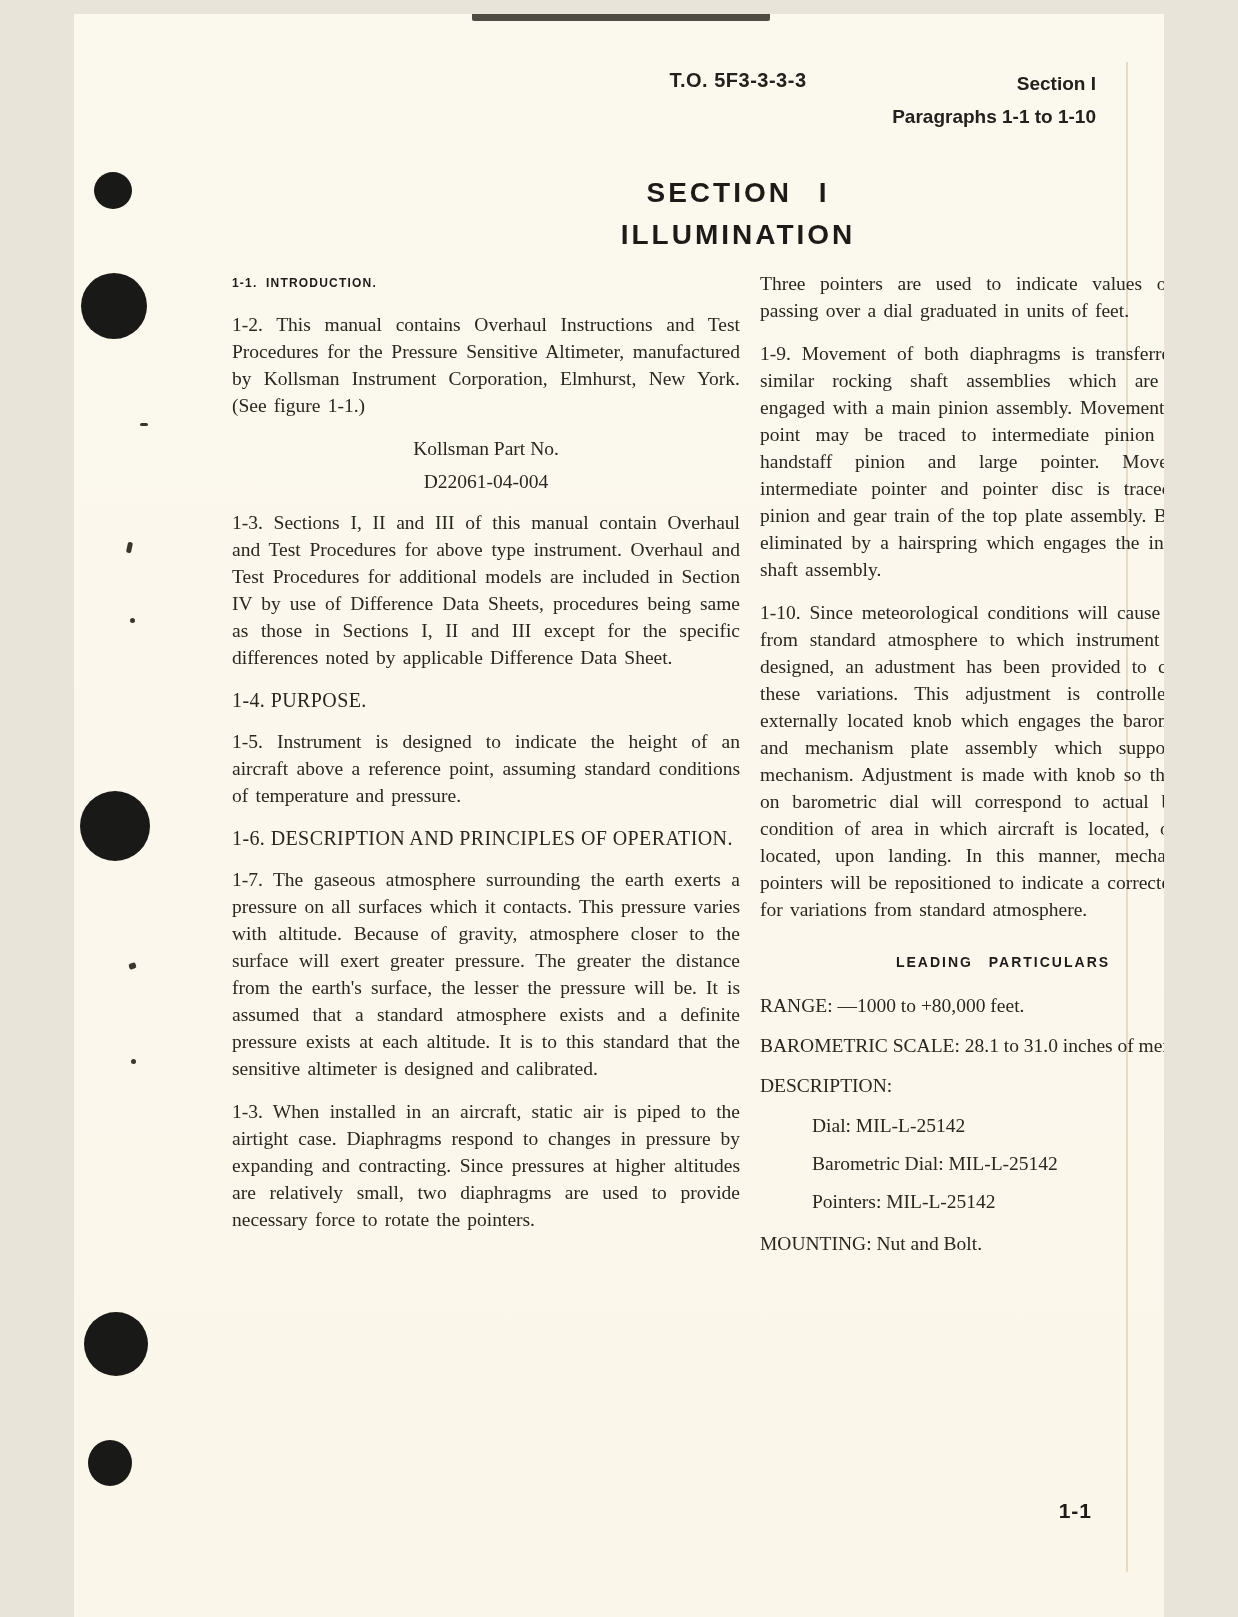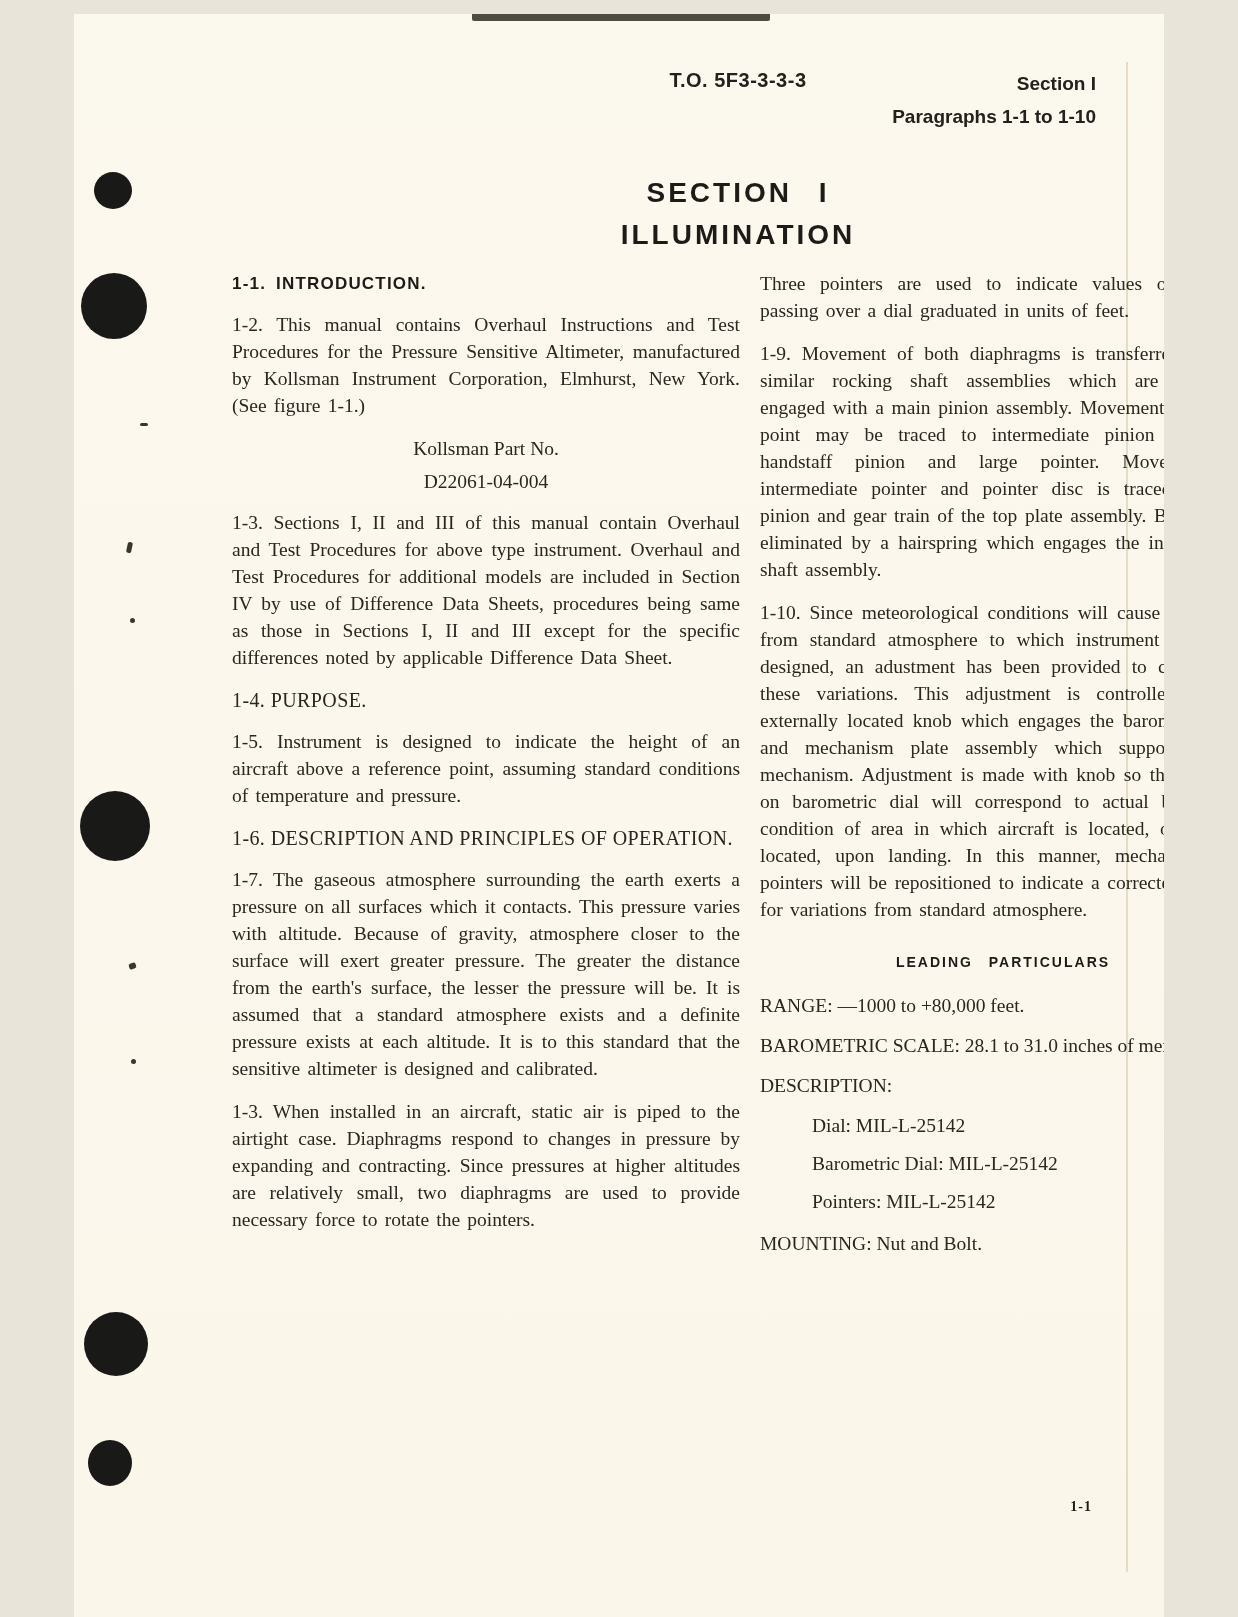--- a/index.html
+++ b/index.html
@@ -106,21 +106,21 @@
   .col-right { left: 686px; width: 486px; }
 
   .para {
     margin: 0 0 16px 0;
     text-align: justify;
     word-spacing: .12em;
   }
   .h-sans {
     font-family: "Liberation Sans", sans-serif;
     font-weight: bold;
-    font-size: 17px;
+    font-size: 12px;
     letter-spacing: 1.2px;
     word-spacing: 4px;
     color: #1d1b18;
     margin: 0 0 14px 0;
   }
   .h-serif {
     font-size: 20px;
     letter-spacing: .4px;
     margin: 4px 0 14px 0;
   }
@@ -143,23 +143,23 @@
     color: #1d1b18;
     margin: 26px 0 16px 0;
   }
   .spec-line { margin: 0 0 13px 0; }
   .spec-sub  { margin: 0 0 11px 0; padding-left: 52px; }
 
   
   .page-number {
     position: absolute;
     right: 72px; top: 1485px;
-    font-family: Liberation Serif, serif;
-    font-weight: bold;
-    font-size: 14px;
+    font-family: Liberation Sans, sans-serif;
+    font-weight: bold;
+    font-size: 21px;
     letter-spacing: 1px;
     color: #1d1b18;
   }
 </style>
 </head>
 <body>
 
 <div class="page">
 
   <div class="top-scan-bar"></div>

